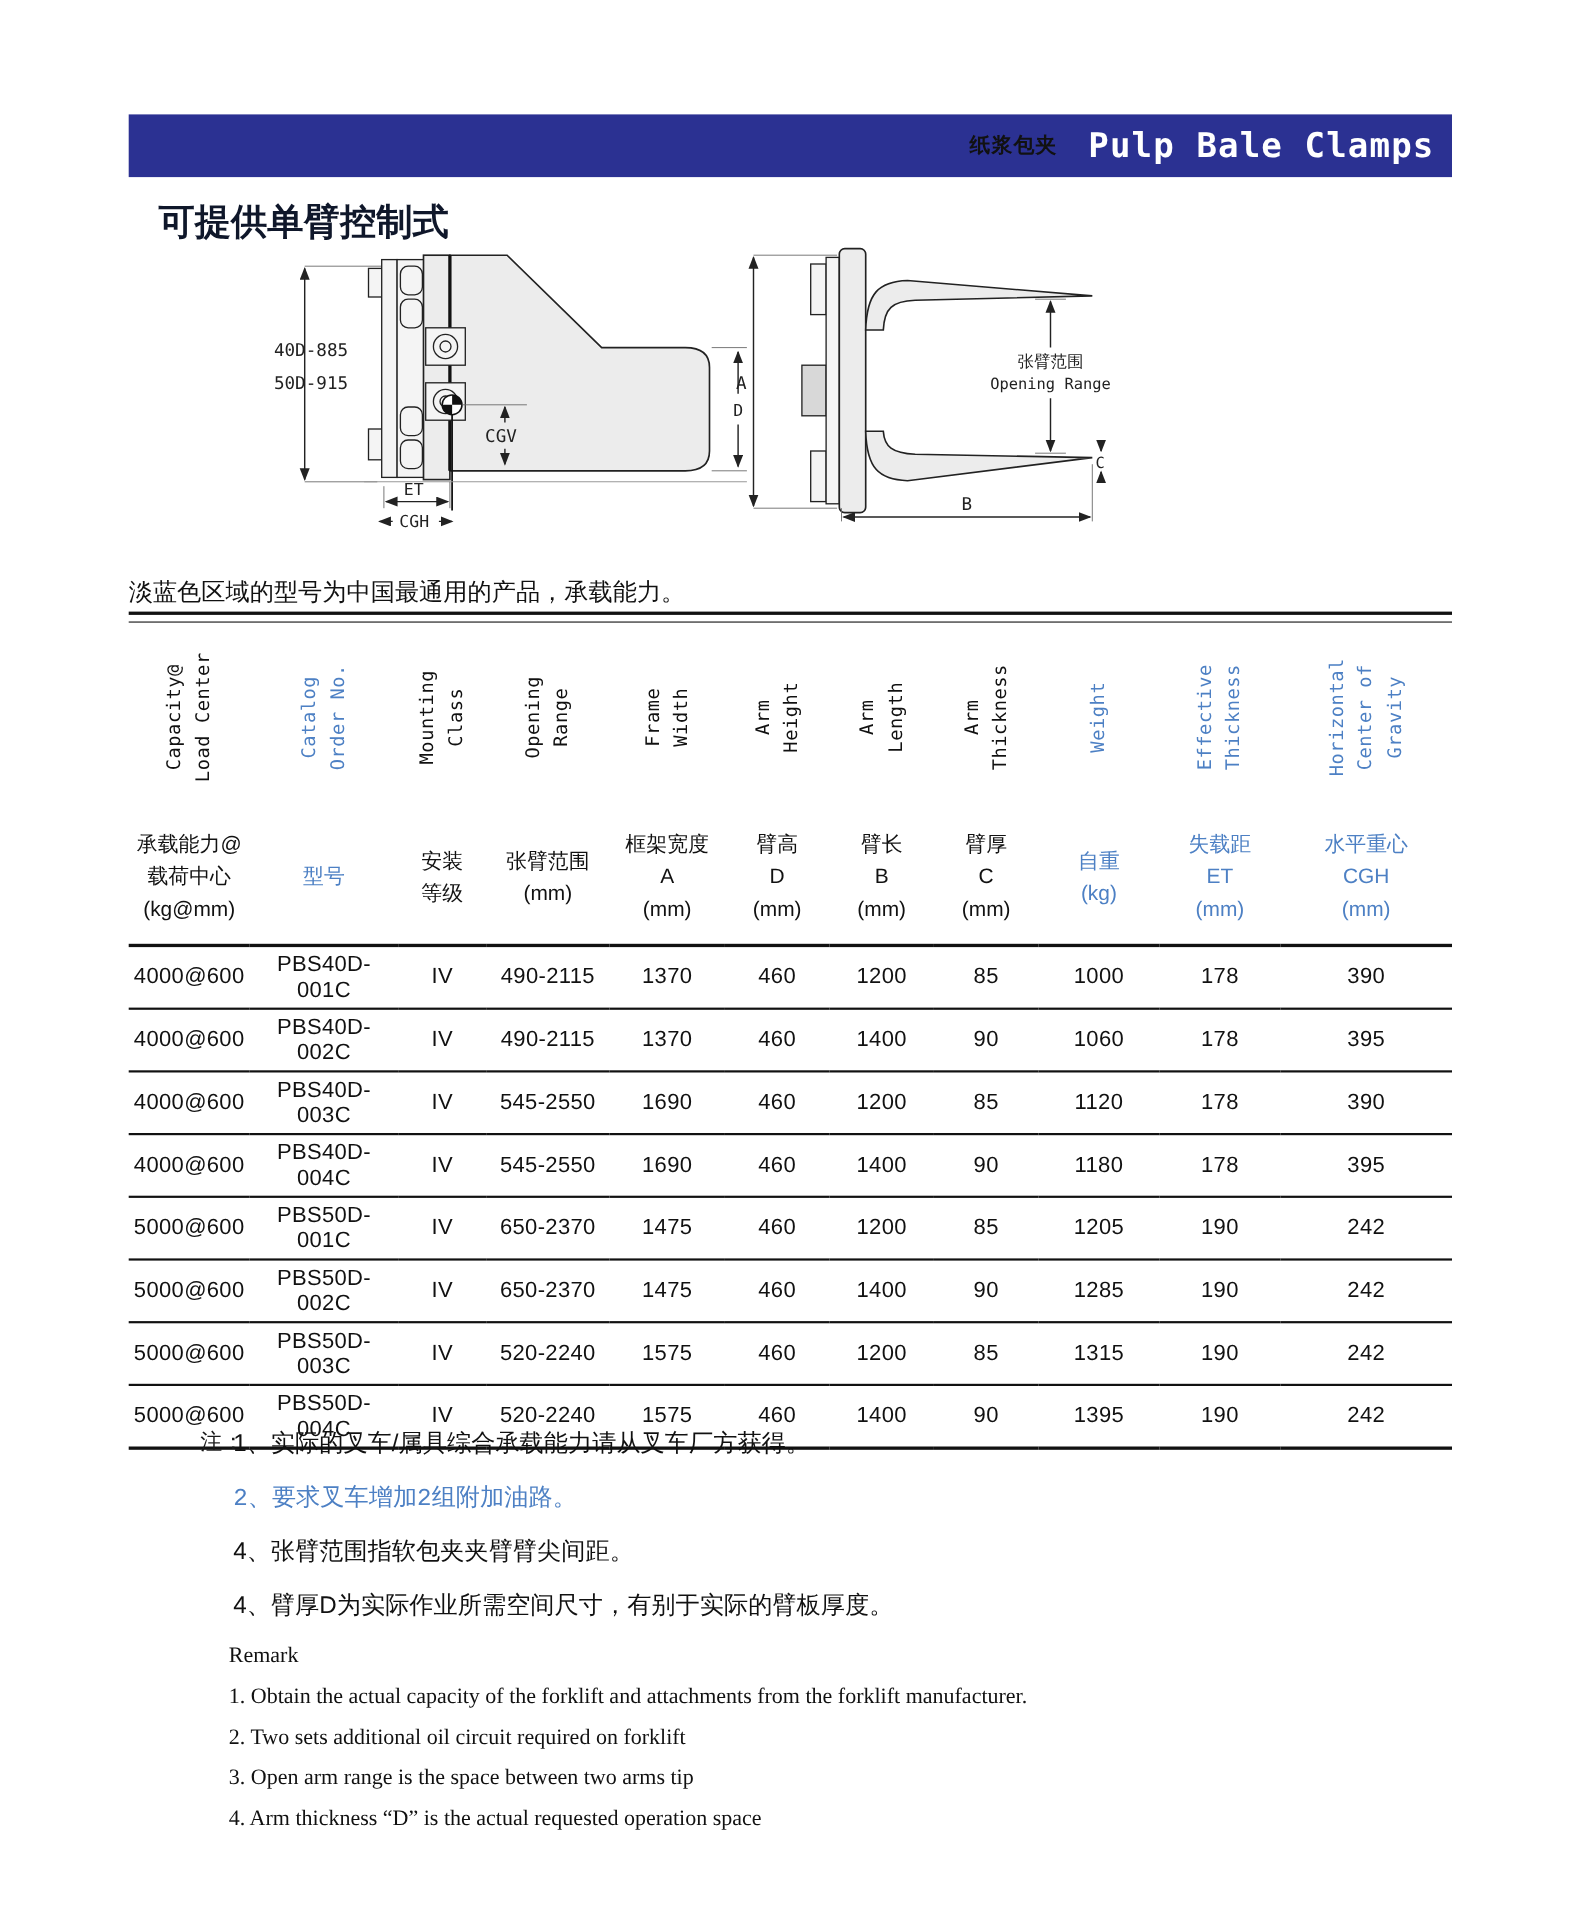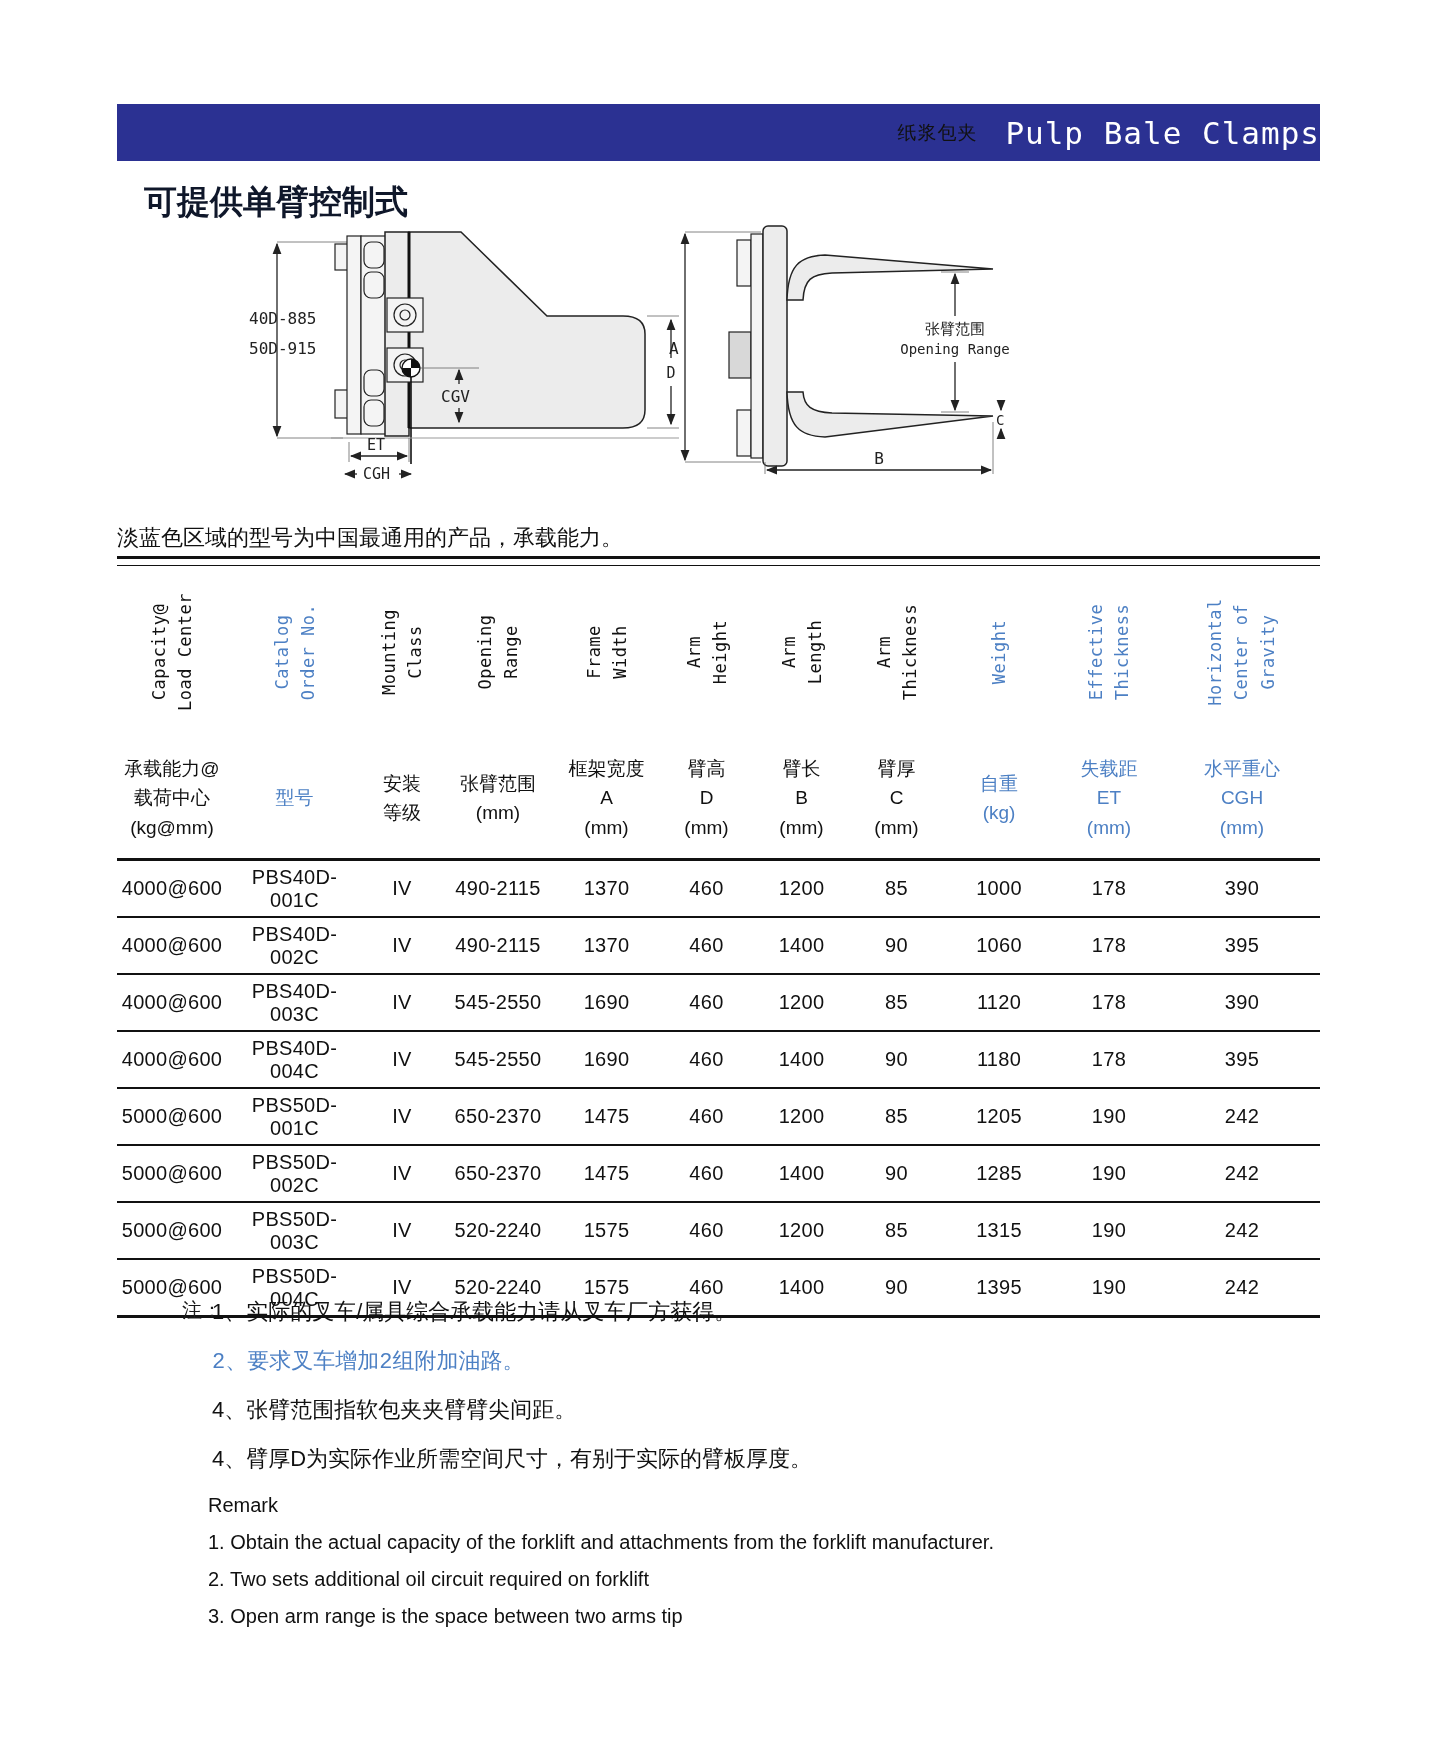--- a/index.html
+++ b/index.html
@@ -2,23 +2,23 @@
 <html><head>
 <meta charset="utf-8">
 <style>
   html,body{margin:0;padding:0;background:#ffffff;}
   .page{position:relative;width:1438px;height:1737px;background:#fff;
         font-family:"Liberation Sans",sans-serif;color:#1a1a1a;overflow:hidden;}
 
   
   .title-bar{position:absolute;left:117px;top:104px;width:1203px;height:57px;
              background:#2b3192;display:flex;align-items:center;justify-content:flex-end;
-             box-sizing:border-box;color:#fff;
+             padding-right:16px;box-sizing:border-box;color:#fff;
              font-family:"DejaVu Sans Mono","Liberation Mono",monospace;
-             font-size:31px;font-weight:normal;letter-spacing:1px;}
+             font-size:31px;font-weight:bold;letter-spacing:1px;}
   .title-bar .zh{margin-right:28px;}
 
   .subtitle{position:absolute;left:144px;top:180px;font-size:33px;font-weight:bold;color:#0f172a;text-align:center;}
 
   
   .diagrams{position:absolute;left:117px;top:212px;width:1203px;height:280px;}
   .svg-side{position:absolute;left:130px;top:8px;}
   .svg-front{position:absolute;left:540px;top:0;}
   svg text{font-family:"DejaVu Sans Mono","Liberation Mono",monospace;fill:#222;}
   .dline{stroke:#222;stroke-width:1.3;fill:none;}
@@ -48,21 +48,21 @@
 
   
   .notes{position:absolute;left:182px;top:1297px;width:1000px;}
   .notes-label{position:absolute;left:0;top:0;font-size:20px;}
   .notes-list{margin-left:30px;}
   .note-item{font-size:22px;margin-bottom:19px;color:#111;}
   .note-item.accent{color:#4d80c4;font-family:Liberation Mono, monospace;}
 
   
   .remark{position:absolute;left:208px;top:1487px;width:1100px;
-          font-family:Liberation Sans, sans-serif;font-size:20px;line-height:1.85;color:#111;}
+          font-family:Liberation Serif, serif;font-size:20px;line-height:1.85;color:#111;}
 </style>
 </head>
 <body>
 
 <div class="page">
 
   <div class="title-bar">
     <span class="zh">纸浆包夹</span>
     <span class="en">Pulp Bale Clamps</span>
   </div>
@@ -437,16 +437,17 @@
         <div class="note-item">4、臂厚D为实际作业所需空间尺寸，有别于实际的臂板厚度。</div>
       </div>
   </div>
 
   <div class="remark">
     <div>Remark</div>
     <div>
         <div>1. Obtain the actual capacity of the forklift and attachments from the forklift manufacturer.</div>
         <div>2. Two sets additional oil circuit required on forklift</div>
         <div>3. Open arm range is the space between two arms tip</div>
+        <div>4. Arm thickness “D” is the actual requested operation space</div>
       </div>
   </div>
 
 </div>
 
 </body></html>

